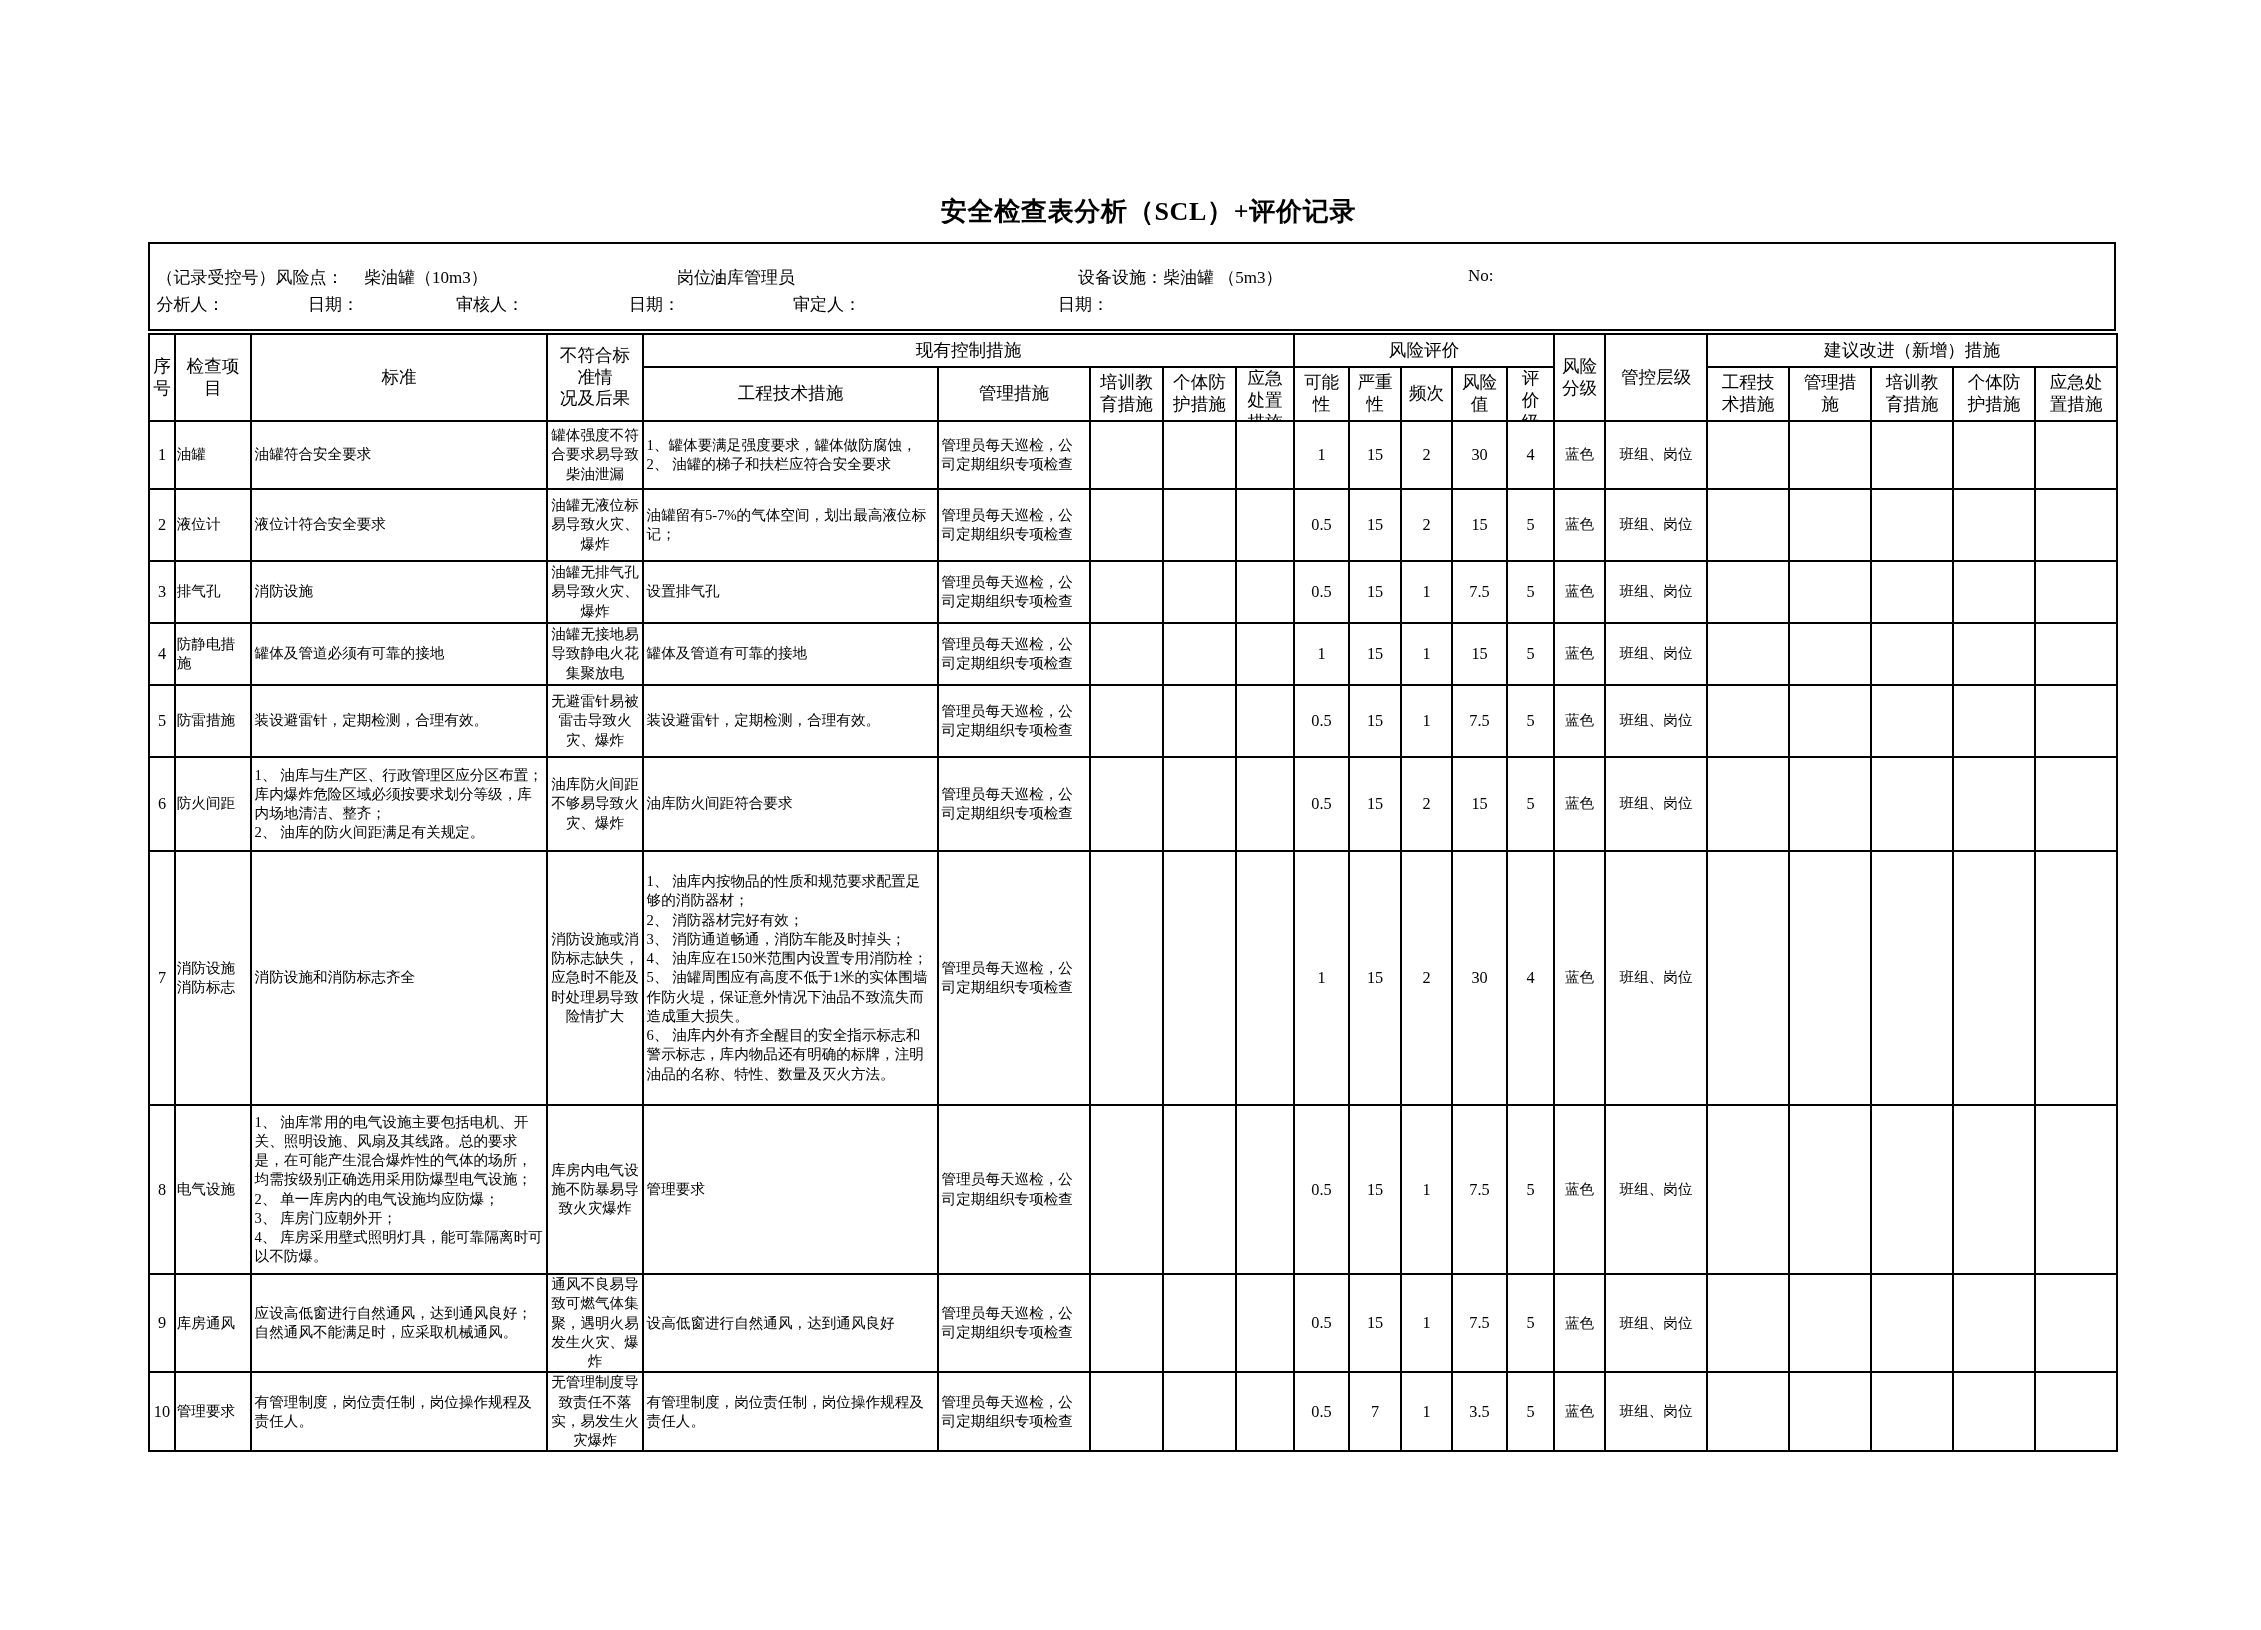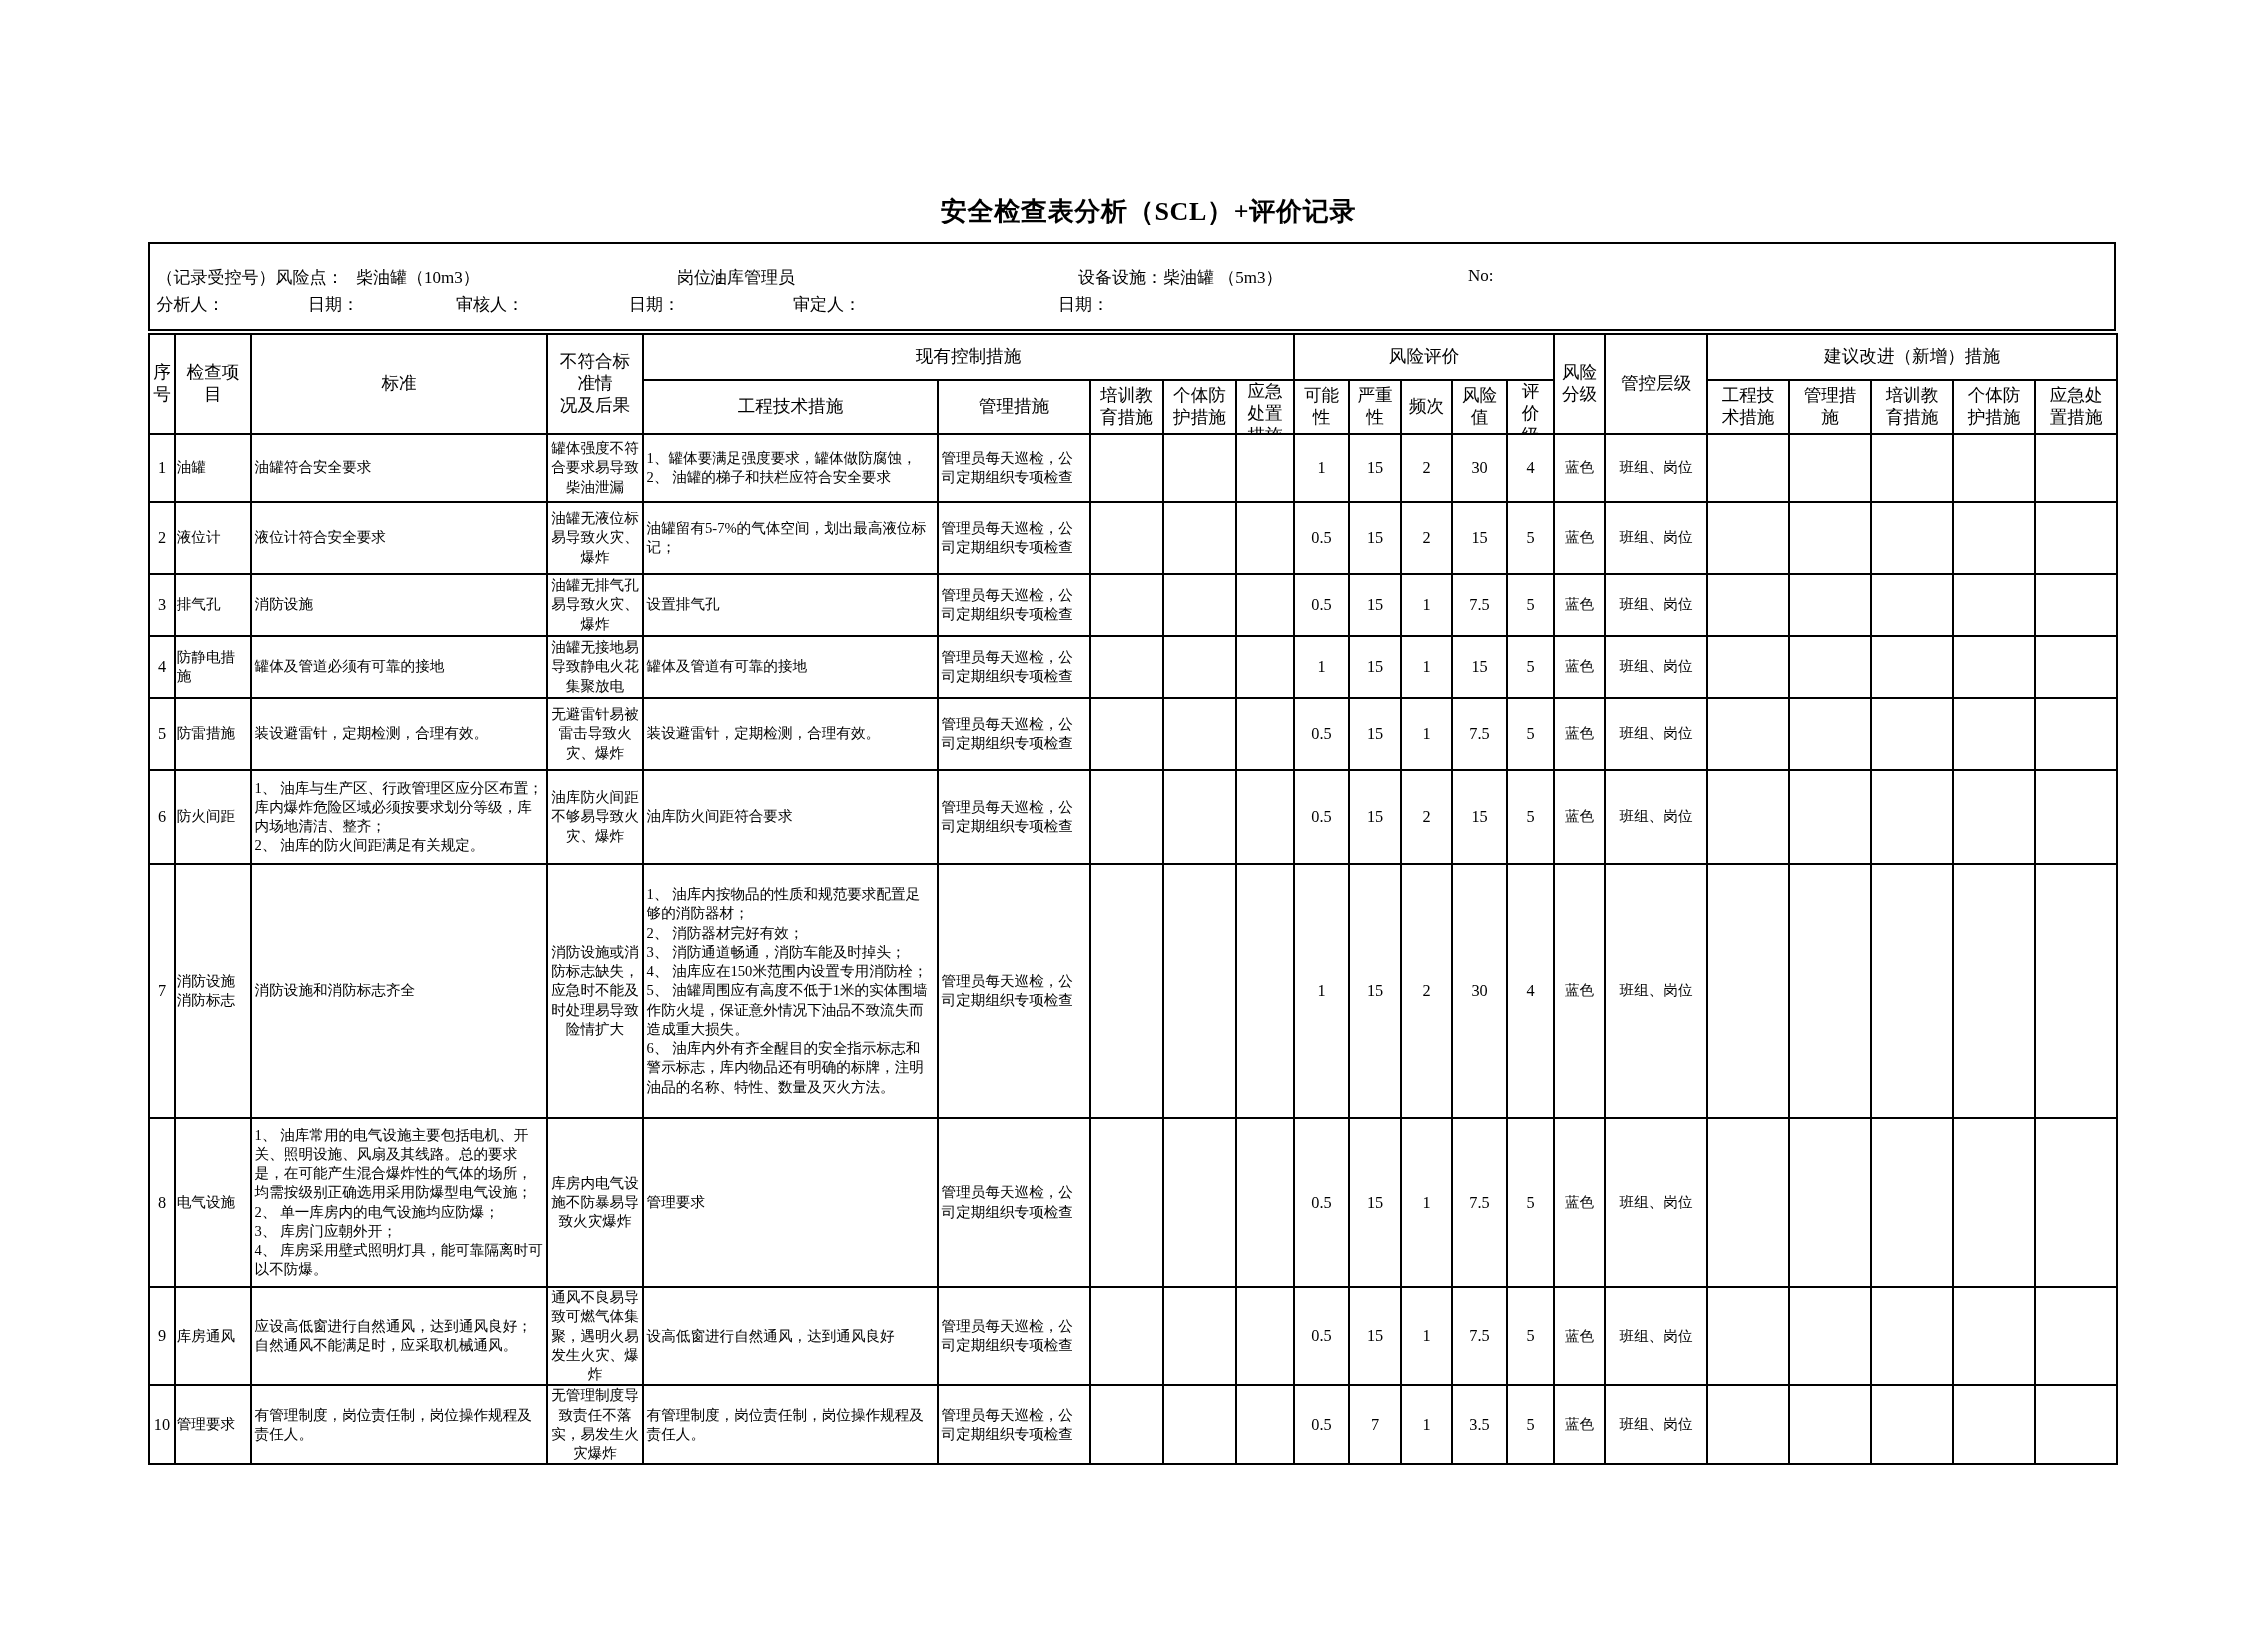--- a/index.html
+++ b/index.html
@@ -19,21 +19,21 @@
   .sheet{position:absolute;top:242px;left:148px;width:1968px;}
   
   .info-box{
     position:relative;border:2px solid #000;height:89px;
     margin-bottom:2px;font-size:17px;box-sizing:border-box;
   }
   .info-box span{position:absolute;white-space:nowrap;}
   .i-l1{top:22px;}
   .i-l2{top:49px;}
   .p-risklabel{left:6.5px;}
-  .p-riskval{left:206px;}
+  .p-riskval{left:214px;}
   .p-postlabel{left:527px;}
   .p-postval{left:560px;}
   .p-equip{left:928px;}
   .p-no{left:1318px;}
   .p-analyst{left:6.5px;}
   .p-date1{left:158px;}
   .p-reviewer{left:306px;}
   .p-date2{left:479px;}
   .p-approver{left:643px;}
   .p-date3{left:908px;}
@@ -42,21 +42,21 @@
     width:1968px;table-layout:fixed;border-collapse:collapse;
     border:2.6px solid #000;
   }
   table.scl th,table.scl td{
     border:2px solid #000;
     overflow:hidden;
     vertical-align:middle;
     font-weight:normal;
   }
   table.scl tbody tr{border-top:2.6px solid #000;}
-  thead tr.h1{height:46px;}
+  thead tr.h1{height:33px;}
   thead tr.h2{height:51px;}
   th{font-size:17.6px;text-align:center;padding:0 5.2px;white-space:pre-line;line-height:1.25;}
   th.th-seq{padding:0 2.6px;}
   .clip{display:block;max-height:52px;overflow:hidden;}
   td{font-size:14.6px;line-height:1.32;padding:0 1.3px;}
   td.c-center{text-align:center;}
   td.c-left{text-align:left;padding:0 2.6px;}
   td.c-num{font-size:16.3px;text-align:center;}
   td.pre{white-space:pre-line;}
   td.c-item{white-space:pre-line;text-align:left;padding:0 0.7px;}

